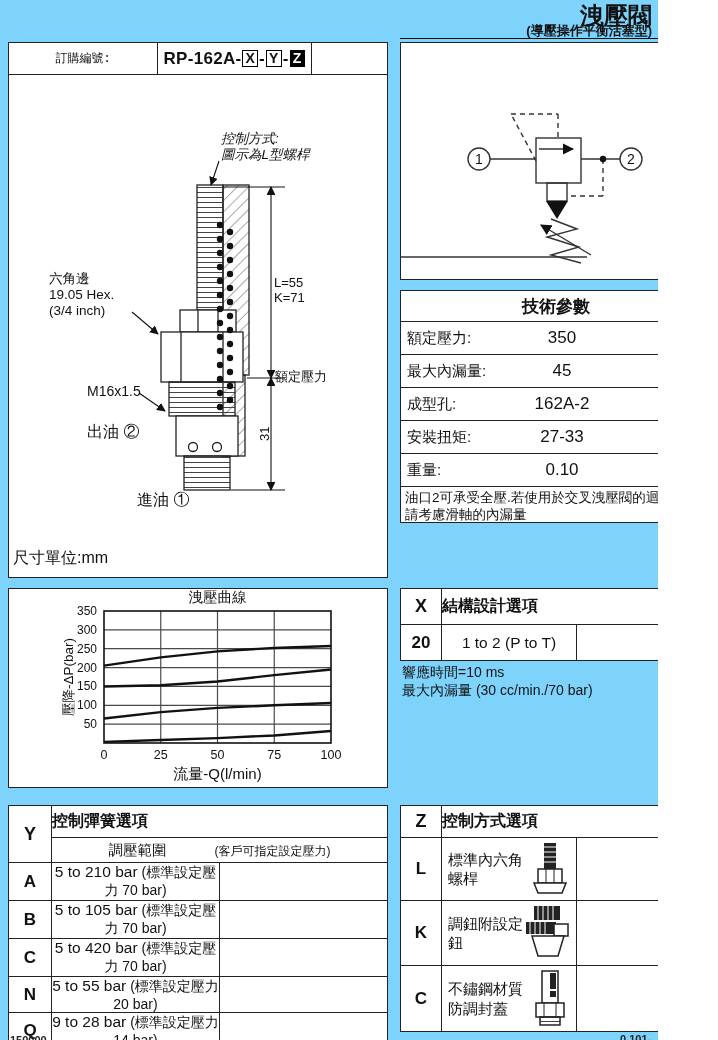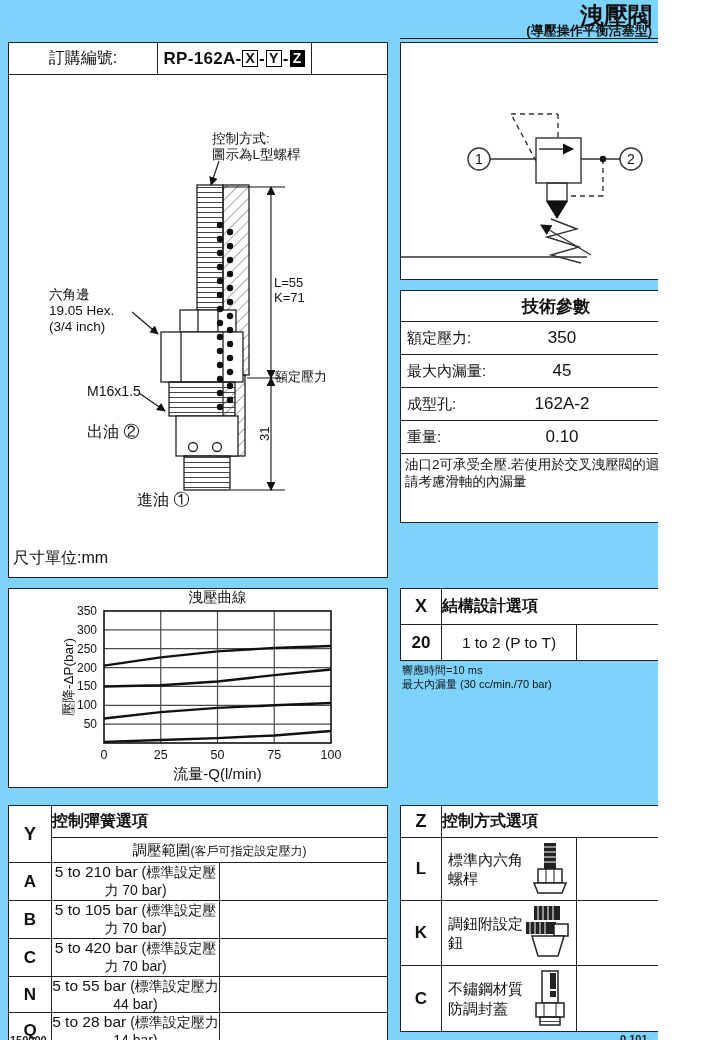--- a/index.html
+++ b/index.html
@@ -7,21 +7,21 @@
         font-family:"Liberation Sans",sans-serif;color:#111;}
   
   .title{position:absolute;right:6px;top:0px;font-size:24px;font-weight:bold;}
   .subtitle{position:absolute;right:6px;top:22px;font-size:13px;font-weight:bold;}
   .header-rule{position:absolute;left:400px;top:38px;width:312px;border-top:1.5px solid #111;}
   
   .box{position:absolute;border:1.5px solid #222;background:#fff;box-sizing:border-box;}
   
   .order-box{left:8px;top:42px;width:380px;height:33px;display:flex;align-items:stretch;}
   .order-box .cell{display:flex;align-items:center;justify-content:center;}
-  .order-label{width:148px;border-right:1.5px solid #222;font-size:16px;}
+  .order-label{width:148px;border-right:1.5px solid #222;font-size:12px;font-family:Liberation Mono, monospace;}
   .order-code{width:153px;border-right:1.5px solid #222;font-size:17px;font-weight:bold;letter-spacing:.3px;}
   .order-empty{flex:1;}
   .codebox{display:inline-block;border:1.5px solid #000;padding:0 2px;margin:0 1px;font-size:14px;line-height:15px;}
   .codebox.inv{background:#000;color:#fff;border-color:#000;}
   
   .diagram-box{left:8px;top:74px;width:380px;height:504px;}
   .lbl{position:absolute;font-size:13.5px;line-height:1.18;white-space:pre-line;color:#111;}
   .lbl.big{font-size:16px;}
   .lbl.dim{font-size:13px;}
   .rot{transform:rotate(-90deg);transform-origin:left top;}
@@ -38,24 +38,24 @@
   .tech-note{padding:3px 4px;font-size:13.5px;line-height:1.25;white-space:pre-line;}
   
   .chart-box{left:8px;top:588px;width:380px;height:200px;}
   #chart-svg text{font-family:"Liberation Sans",sans-serif;fill:#111;}
   
   table.opt{border-collapse:collapse;table-layout:fixed;background:#fff;}
   table.opt td{border:1.5px solid #222;padding:0;vertical-align:middle;}
   td.code{text-align:center;font-weight:bold;font-size:17px;}
   td.ttl{font-weight:bold;font-size:16px;}
   .x-wrap{position:absolute;left:400px;top:588px;width:312px;}
-  .x-note{font-size:11px;line-height:1.3;white-space:pre-line;padding:2px 2px;}
+  .x-note{font-size:14px;line-height:1.3;white-space:pre-line;padding:2px 2px;}
   .y-wrap{position:absolute;left:8px;top:805px;width:380px;}
   .y-sub{text-align:center;font-size:14.5px;}
-  .y-sub .paren{font-size:12px;}
+  .y-sub .paren{font-size:12px;padding-left:48px;}
   .y-desc{text-align:center;font-size:14px;}
   .y-desc .rng{font-size:15.5px;}
   .z-wrap{position:absolute;left:400px;top:805px;width:312px;}
   .z-desc{display:flex;align-items:center;padding:0 6px;font-size:15px;}
   .z-desc .zl{flex:1;white-space:pre-line;line-height:1.3;}
   .footer-frag{position:absolute;font-size:11px;font-weight:bold;color:#222;}
 </style>
 </head>
 <body>
 
@@ -154,23 +154,23 @@
       </g>
 
       <g stroke="#111" stroke-width="1.1" fill="none">
         <line x1="214" y1="112" x2="276" y2="112"></line>
         <line x1="238" y1="303" x2="276" y2="303"></line>
         <line x1="222" y1="415" x2="276" y2="415"></line>
         <line x1="262" y1="112" x2="262" y2="303" marker-start="url(#arr)" marker-end="url(#arr)"></line>
         <line x1="262" y1="303" x2="262" y2="415" marker-start="url(#arr)" marker-end="url(#arr)"></line>
       </g>
     </svg>
-    <div class="lbl" style="left:203px;top:56px;">控制方式:
+    <div class="lbl" style="left:212px;top:56px;font-style:italic;">控制方式:
 圖示為L型螺桿</div>
-    <div class="lbl" style="left:40px;top:212px;">六角邊
+    <div class="lbl" style="left:40px;top:196px;">六角邊
 19.05 Hex.
 (3/4 inch)</div>
     <div class="lbl" style="left:78px;top:308px;font-size:14px;">M16x1.5</div>
     <div class="lbl big" style="left:78px;top:348px;">出油 ②</div>
     <div class="lbl big" style="left:128px;top:416px;">進油 ①</div>
     <div class="lbl dim" style="left:265px;top:200px;">L=55
 K=71</div>
     <div class="lbl dim" style="left:266px;top:294px;">額定壓力</div>
     <div class="lbl dim rot" style="left:248px;top:366px;">31</div>
     <div class="lbl big" style="left:4px;top:474px;">尺寸單位:mm</div>
@@ -216,20 +216,25 @@
     </div>
     <div class="tech-row">
       <span class="tl">最大內漏量:</span>
       <span class="tv">45</span>
       <span class="tu">l/min</span>
     </div>
     <div class="tech-row">
       <span class="tl">成型孔:</span>
       <span class="tv">162A-2</span>
       <span class="tu"></span>
+    </div>
+    <div class="tech-row">
+      <span class="tl">安裝扭矩:</span>
+      <span class="tv">27-33</span>
+      <span class="tu">Nm</span>
     </div>
     <div class="tech-row">
       <span class="tl">重量:</span>
       <span class="tv">0.10</span>
       <span class="tu">kg</span>
     </div>
     <div class="tech-note">油口2可承受全壓.若使用於交叉洩壓閥的迴路,
 請考慮滑軸的內漏量</div>
   </div>
 
@@ -305,26 +310,26 @@
         <td class="y-desc"><span class="rng">5 to 105 bar</span> <span>(標準設定壓力 70 bar)</span></td>
         <td></td>
       </tr>
       <tr style="height:29px;">
         <td class="code">C</td>
         <td class="y-desc"><span class="rng">5 to 420 bar</span> <span>(標準設定壓力 70 bar)</span></td>
         <td></td>
       </tr>
       <tr style="height:29px;">
         <td class="code">N</td>
-        <td class="y-desc"><span class="rng">5 to 55 bar</span> <span>(標準設定壓力 44 bar)</span></td>
+        <td class="y-desc"><span class="rng">5 to 55 bar</span> <span>(標準設定壓力 20 bar)</span></td>
         <td></td>
       </tr>
       <tr style="height:29px;">
         <td class="code">Q</td>
-        <td class="y-desc"><span class="rng">5 to 28 bar</span> <span>(標準設定壓力 14 bar)</span></td>
+        <td class="y-desc"><span class="rng">9 to 28 bar</span> <span>(標準設定壓力 14 bar)</span></td>
         <td></td>
       </tr>
 
     </tbody>
       </table>
   </div>
 
   <div class="z-wrap">
     <table class="opt" style="width:312px;">
       <tbody>

